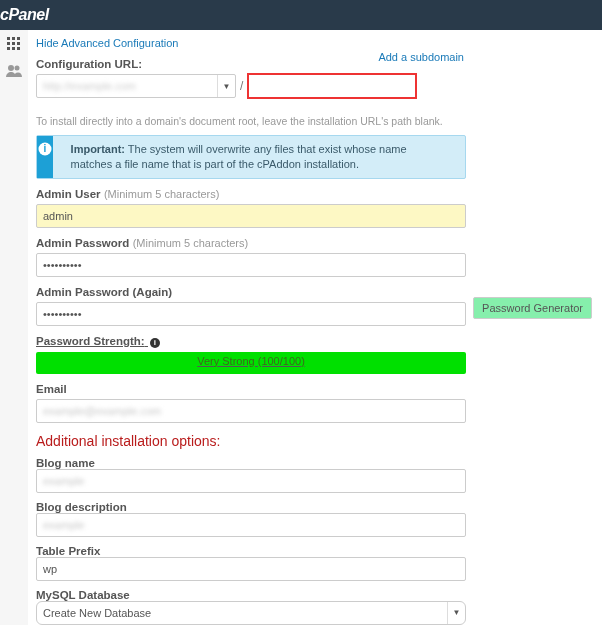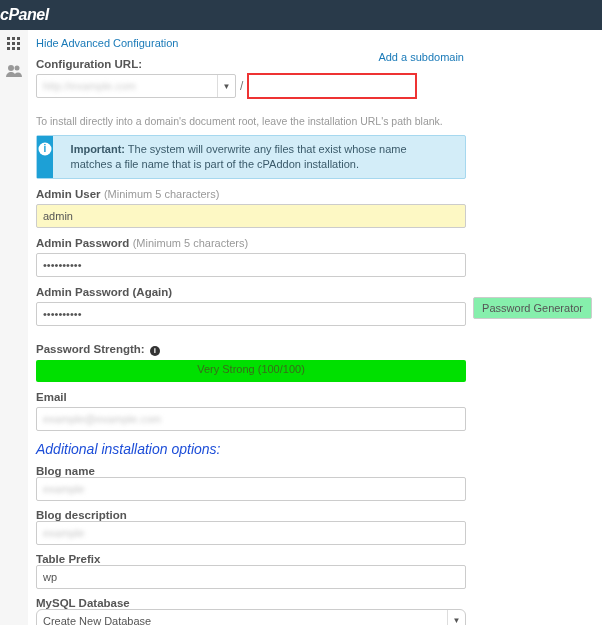--- a/index.html
+++ b/index.html
@@ -135,21 +135,22 @@
     color: #3a5a6a;
     line-height: 1.35;
   }
   .callout .msg b { font-weight: bold; }
   .form-row { margin-top: 8px; }
   .form-row .input { margin-top: 3px; }
   .input.yellow { background: #fdf8c4; color: #555; }
   .input.dark-text { color: #555; }
   .input.light-text { color: #c8c8c8; }
   .strength-row {
-    margin-top: 16px;
+    margin-top: 8px;
+    text-decoration: underline;
   }
   .strength-bar {
     background: #00e000;
     color: #3a6a1a;
     text-align: center;
     font-size: 11px;
     height: 22px;
     line-height: 18px;
     margin-top: 4px;
     border-radius: 2px;
@@ -163,24 +164,23 @@
     border: 1px solid #ccc;
     background: #86efac;
     font-size: 11px;
     padding: 4px 8px;
     border-radius: 2px;
     cursor: pointer;
     color: #555;
   }
   .section-title {
     font-size: 14px;
-    color: #1d4ed8;
+    color: #b91c1c;
     margin-top: 10px;
     font-weight: normal;
-    font-style: italic;
   }
   .wide-input { width: 430px; }
   .form-block .label { margin-top: 8px; }
   .install-btn {
     margin-top: 14px;
     background: #0a7cc4;
     color: #fff;
     border: none;
     border-radius: 2px;
     padding: 7px 14px;

